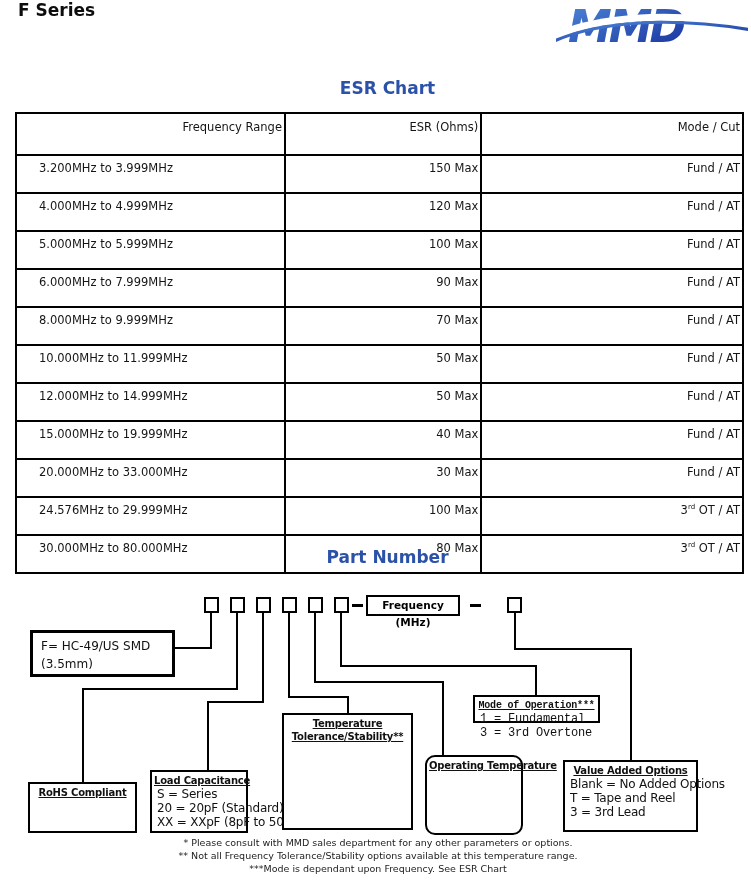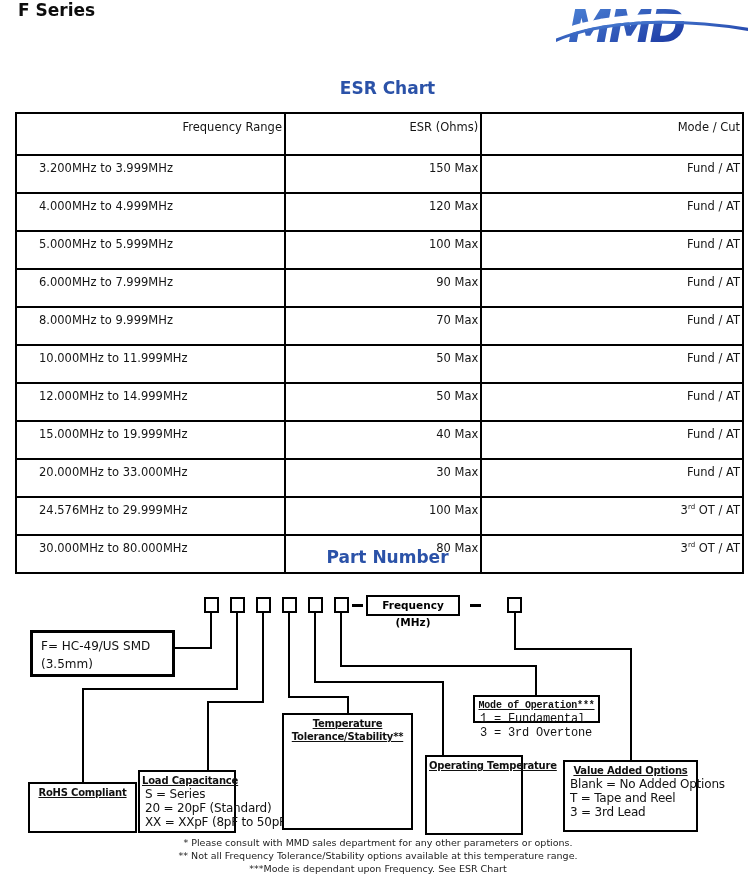--- a/index.html
+++ b/index.html
@@ -181,35 +181,35 @@
 
   <div class="fbox">
     <div>F= HC-49/US SMD</div>
     <div>(3.5mm)</div>
   </div>
 
   <div class="lbox" style="left:28px;top:782px;width:109px;height:51px;">
     <span class="ti">RoHS Compliant</span>
   </div>
 
-  <div class="lbox" style="left:138px;top:770px;width:98px;height:63px;">
+  <div class="lbox" style="left:150px;top:770px;width:98px;height:63px;">
     <span class="ti">Load Capacitance</span>
     <div class="opts">
         <div>S = Series</div>
         <div>20 = 20pF (Standard)</div>
         <div>XX = XXpF (8pF to 50pF)</div>
       </div>
   </div>
 
   <div class="lbox" style="left:282px;top:713px;width:131px;height:117px;">
     <span class="ti">Temperature</span>
     <span class="ti">Tolerance/Stability**</span>
   </div>
 
-  <div class="lbox" style="left:425px;top:755px;width:98px;height:80px;">
+  <div class="lbox" style="left:425px;top:755px;width:98px;height:80px;border-radius:10px;">
     <span class="ti">Operating Temperature</span>
   </div>
 
   <div class="lbox" style="left:473px;top:695px;width:127px;height:28px;font-family:Liberation Mono, monospace;">
     <span class="ti">Mode of Operation***</span>
     <div class="opts">
         <div>1 = Fundamental</div>
         <div>3 = 3rd Overtone</div>
       </div>
   </div>

